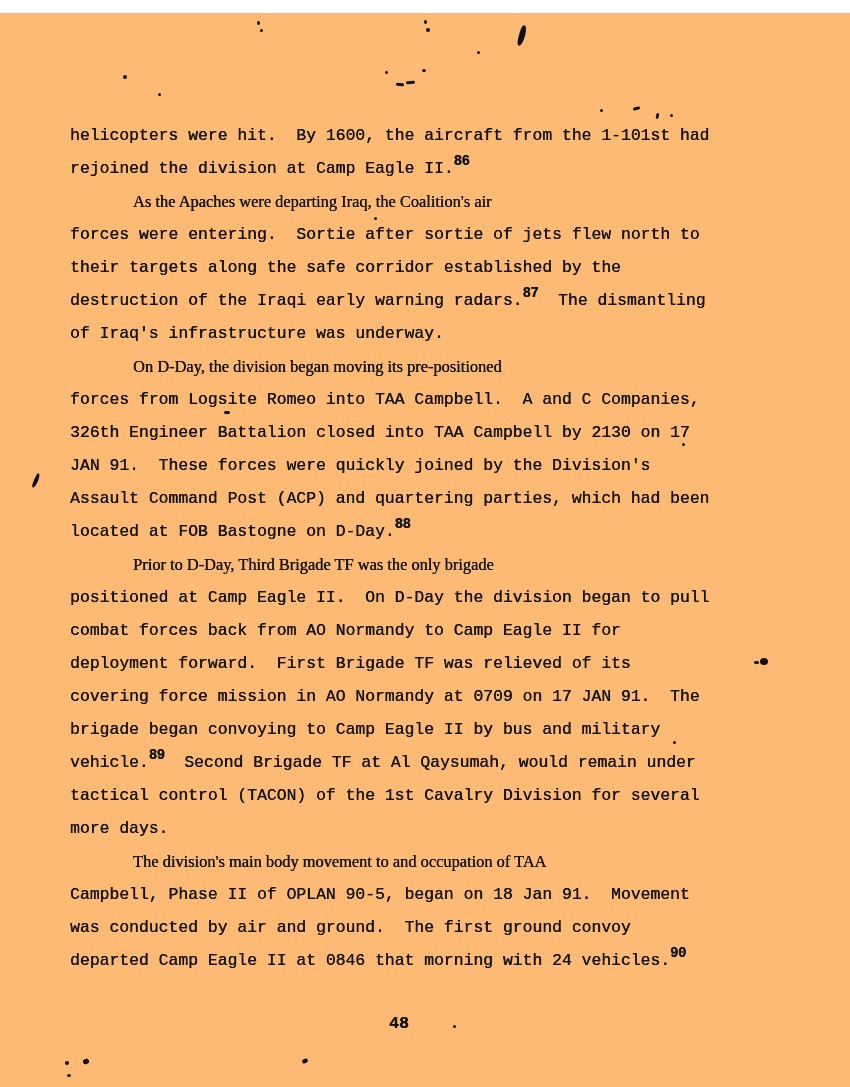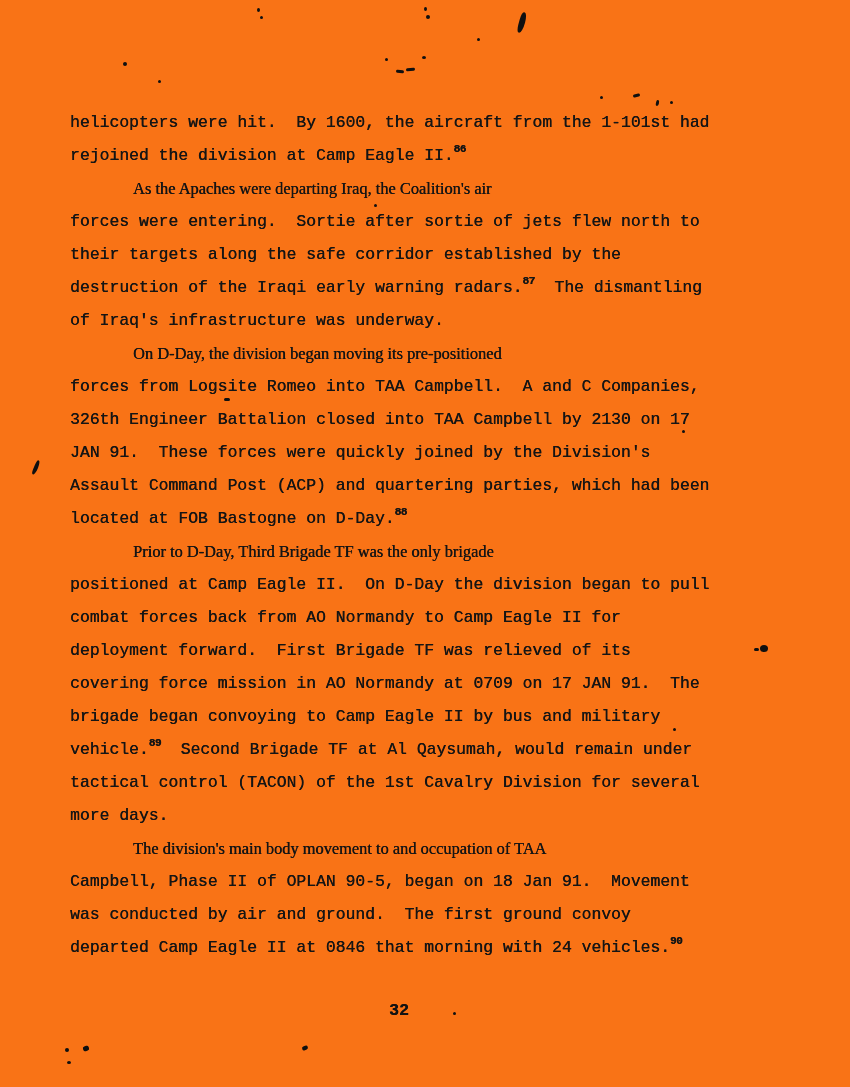--- a/index.html
+++ b/index.html
@@ -5,37 +5,38 @@
   html, body { margin: 0; padding: 0; }
   body {
     width: 850px; height: 1087px;
     background: #ffffff;
     position: relative;
     overflow: hidden;
     font-family: "Liberation Mono", "DejaVu Sans Mono", monospace;
   }
   .page {
     position: absolute; inset: 0;
-    background: #f97316;
+    background: #fdba74;
     color: #151515;
+    margin-top: 13px;
   }
   .doc {
     position: absolute;
     left: 70px; top: 106px;
     width: 690px;
     font-size: 16.4px;
     line-height: 33px;
     white-space: pre;
     letter-spacing: 0;
     text-shadow: 0.35px 0 0 currentColor;
   }
   .line { height: 33px; }
   .line.indent { text-indent: 63px; font-family: Liberation Serif, serif; }
   .sup {
-    font-size: 11px;
+    font-size: 14px;
     font-weight: bold;
     position: relative;
     top: -8px;
     letter-spacing: -0.5px;
   }
   .pagenum {
     position: absolute;
     left: 389px; top: 1002px;
     font-size: 16.6px;
     font-weight: bold;
@@ -49,21 +50,21 @@
   }
   .mark.dot    { border-radius: 50%; }
   .mark.dash   { border-radius: 2px; }
   .mark.stroke { border-radius: 45% 55% 60% 40%; }
 </style>
 </head>
 <body>
 
 <div class="page">
   <div class="doc"><div class="line"><span>helicopters were hit.  By 1600, the aircraft from the 1-101st had</span></div><div class="line"><span>rejoined the division at Camp Eagle II.</span><span class="sup">86</span></div><div class="line indent"><span>As the Apaches were departing Iraq, the Coalition's air</span></div><div class="line"><span>forces were entering.  Sortie after sortie of jets flew north to</span></div><div class="line"><span>their targets along the safe corridor established by the</span></div><div class="line"><span>destruction of the Iraqi early warning radars.</span><span class="sup">87</span><span>  The dismantling</span></div><div class="line"><span>of Iraq's infrastructure was underway.</span></div><div class="line indent"><span>On D-Day, the division began moving its pre-positioned</span></div><div class="line"><span>forces from Logsite Romeo into TAA Campbell.  A and C Companies,</span></div><div class="line"><span>326th Engineer Battalion closed into TAA Campbell by 2130 on 17</span></div><div class="line"><span>JAN 91.  These forces were quickly joined by the Division's</span></div><div class="line"><span>Assault Command Post (ACP) and quartering parties, which had been</span></div><div class="line"><span>located at FOB Bastogne on D-Day.</span><span class="sup">88</span></div><div class="line indent"><span>Prior to D-Day, Third Brigade TF was the only brigade</span></div><div class="line"><span>positioned at Camp Eagle II.  On D-Day the division began to pull</span></div><div class="line"><span>combat forces back from AO Normandy to Camp Eagle II for</span></div><div class="line"><span>deployment forward.  First Brigade TF was relieved of its</span></div><div class="line"><span>covering force mission in AO Normandy at 0709 on 17 JAN 91.  The</span></div><div class="line"><span>brigade began convoying to Camp Eagle II by bus and military</span></div><div class="line"><span>vehicle.</span><span class="sup">89</span><span>  Second Brigade TF at Al Qaysumah, would remain under</span></div><div class="line"><span>tactical control (TACON) of the 1st Cavalry Division for several</span></div><div class="line"><span>more days.</span></div><div class="line indent"><span>The division's main body movement to and occupation of TAA</span></div><div class="line"><span>Campbell, Phase II of OPLAN 90-5, began on 18 Jan 91.  Movement</span></div><div class="line"><span>was conducted by air and ground.  The first ground convoy</span></div><div class="line"><span>departed Camp Eagle II at 0846 that morning with 24 vehicles.</span><span class="sup">90</span></div></div>
-  <div class="pagenum">32</div>
+  <div class="pagenum">48</div>
   <div id="marks">
       <div class="mark dot" style="left: 123px; top: 62px; width: 4px; height: 4px;"></div>
       <div class="mark dot" style="left: 158px; top: 80px; width: 3px; height: 3px;"></div>
       <div class="mark dot" style="left: 257px; top: 8px; width: 3px; height: 4px;"></div>
       <div class="mark dot" style="left: 260px; top: 16px; width: 3px; height: 3px;"></div>
       <div class="mark dot" style="left: 424px; top: 7px; width: 3px; height: 4px;"></div>
       <div class="mark dot" style="left: 426px; top: 15px; width: 4px; height: 4px;"></div>
       <div class="mark stroke" style="left: 519px; top: 12px; width: 6px; height: 21px; transform: rotate(15deg);"></div>
       <div class="mark dot" style="left: 477px; top: 38px; width: 3px; height: 3px;"></div>
       <div class="mark dot" style="left: 385px; top: 58px; width: 3px; height: 3px;"></div>

